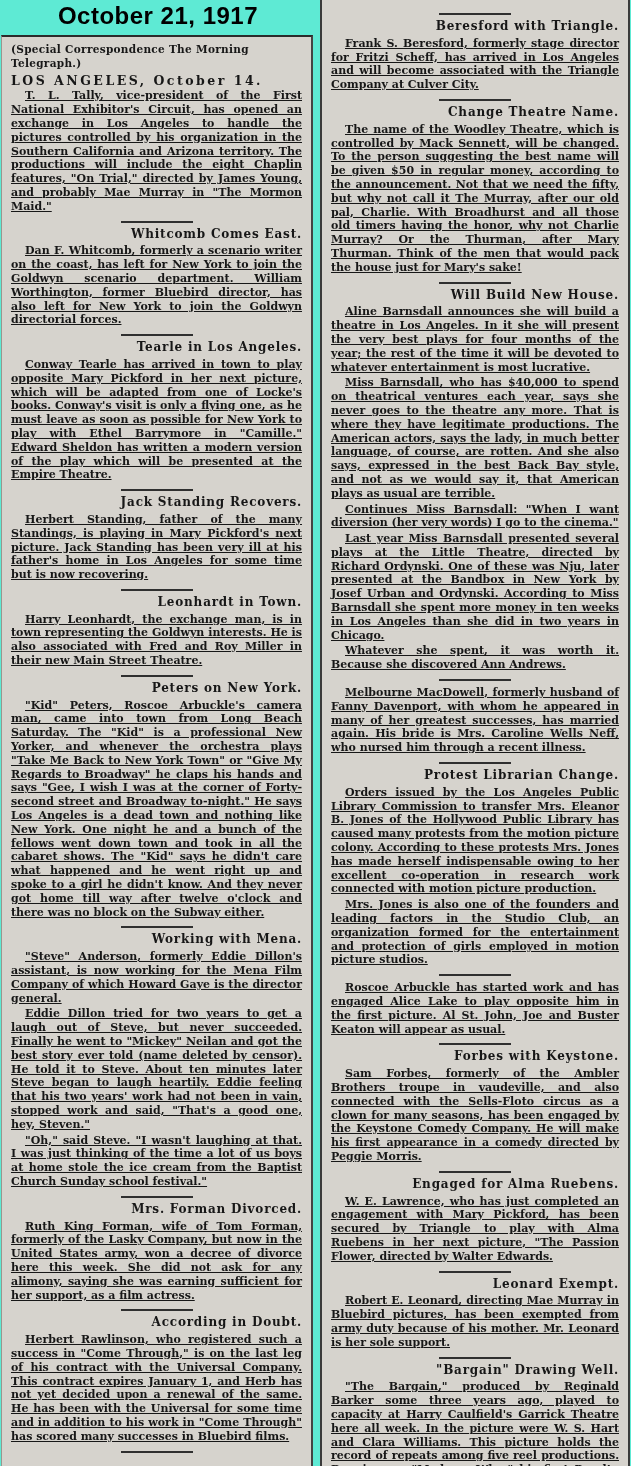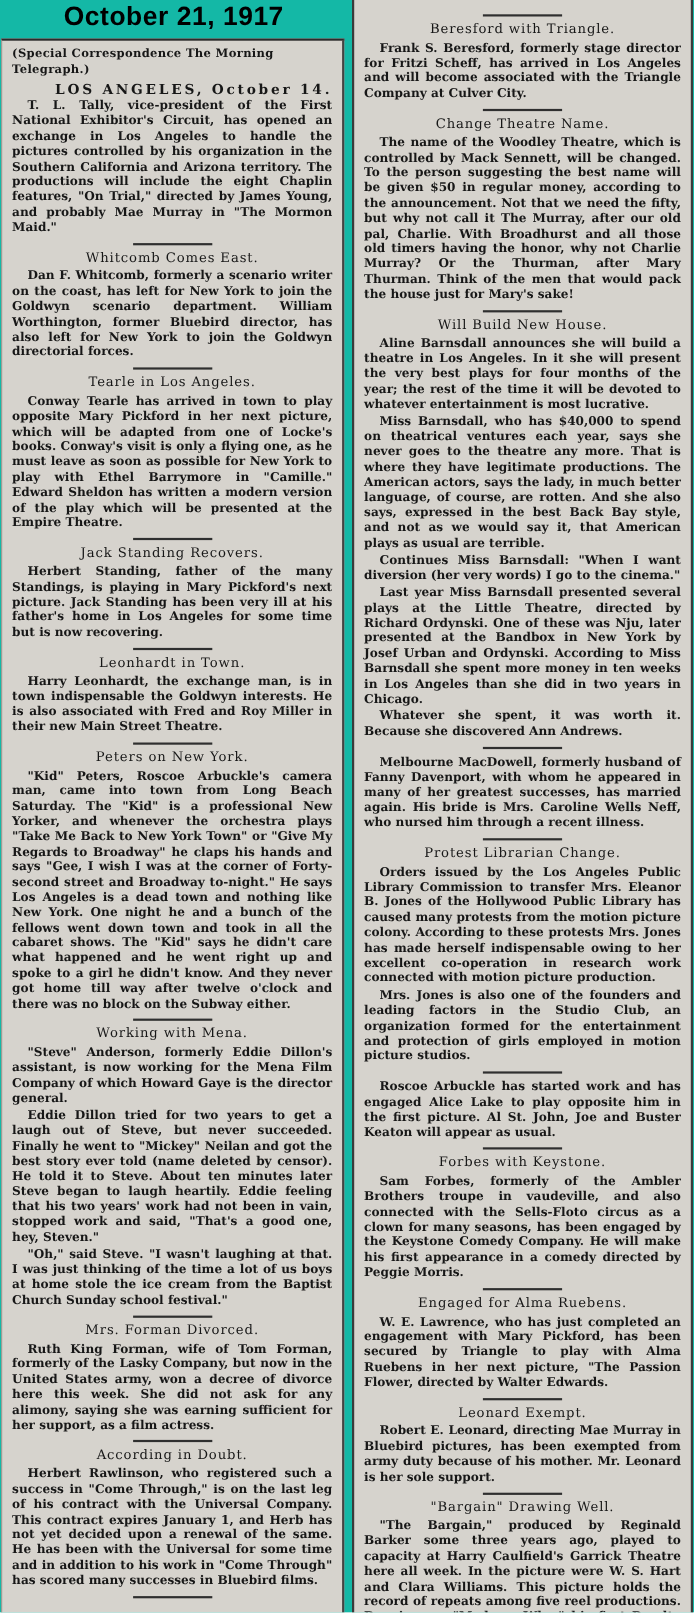--- a/index.html
+++ b/index.html
@@ -1,19 +1,19 @@
 <!DOCTYPE html>
 <html><head>
 <meta charset="utf-8">
 <style>
   html,body{margin:0;padding:0;background:#ffffff;}
   .page{
     position:relative;
     width:631px;height:1466px;
-    background:#14b8a6;
+    background:#5eead4;
     overflow:hidden;
     font-family:"DejaVu Serif","Liberation Serif",serif;
   }
   .date-header{
     position:absolute;top:2px;left:0;width:316px;
     text-align:center;
     font-family:"Liberation Sans","DejaVu Sans",sans-serif;
     font-size:24px;font-weight:bold;color:#000;
     margin:0;letter-spacing:0.5px;
   }
@@ -38,32 +38,33 @@
     border-left:2px solid #3a3a3a;
     border-right:2px solid #3a3a3a;
   }
   .credit{
     margin:0 0 3px 0;
     font-size:10.5px;letter-spacing:0.3px;
     text-align:left;
   }
   .dateline{
     margin:1px 0 2px 0;
-    text-align:right;
+    text-align:left;
     font-size:12.5px;letter-spacing:2.5px;
   }
   p.body-text{
     margin:0 0 2px 0;
     text-indent:14px;
+    text-decoration:underline;
   }
   h3.headline{
     margin:4px 0 3px 0;
-    text-align:center;
+    text-align:right;
     font-size:12px;letter-spacing:0.8px;
-    font-weight:normal;
+    font-weight:bold;
   }
   .rule{
     width:72px;height:0;
     border-top:2px solid #2f2f2f;
     margin:7px auto 5px auto;
   }
 </style>
 </head>
 <body>
 
@@ -80,21 +81,21 @@
         <h3 class="headline">Whitcomb Comes East.</h3>
         <p class="body-text">Dan F. Whitcomb, formerly a scenario writer on the coast, has left for New York to join the Goldwyn scenario department. William Worthington, former Bluebird director, has also left for New York to join the Goldwyn directorial forces.</p>
         <div class="rule"></div>
         <h3 class="headline">Tearle in Los Angeles.</h3>
         <p class="body-text">Conway Tearle has arrived in town to play opposite Mary Pickford in her next picture, which will be adapted from one of Locke's books.  Conway's visit is only a flying one, as he must leave as soon as possible for New York to play with Ethel Barrymore in "Camille."  Edward Sheldon has written a modern version of the play which will be presented at the Empire Theatre.</p>
         <div class="rule"></div>
         <h3 class="headline">Jack Standing Recovers.</h3>
         <p class="body-text">Herbert Standing, father of the many Standings, is playing in Mary Pickford's next picture.  Jack Standing has been very ill at his father's home in Los Angeles for some time but is now recovering.</p>
         <div class="rule"></div>
         <h3 class="headline">Leonhardt in Town.</h3>
-        <p class="body-text">Harry Leonhardt, the exchange man, is in town indispensable the Goldwyn interests.  He is also associated with Fred and Roy Miller in their new Main Street Theatre.</p>
+        <p class="body-text">Harry Leonhardt, the exchange man, is in town representing the Goldwyn interests.  He is also associated with Fred and Roy Miller in their new Main Street Theatre.</p>
         <div class="rule"></div>
         <h3 class="headline">Peters on New York.</h3>
         <p class="body-text">"Kid" Peters, Roscoe Arbuckle's camera man, came into town from Long Beach Saturday.  The "Kid" is a professional New Yorker, and whenever the orchestra plays "Take Me Back to New York Town" or "Give My Regards to Broadway" he claps his hands and says "Gee, I wish I was at the corner of Forty-second street and Broadway to-night."  He says Los Angeles is a dead town and nothing like New York.  One night he and a bunch of the fellows went down town and took in all the cabaret shows.  The "Kid" says he didn't care what happened and he went right up and spoke to a girl he didn't know.  And they never got home till way after twelve o'clock and there was no block on the Subway either.</p>
         <div class="rule"></div>
         <h3 class="headline">Working with Mena.</h3>
         <p class="body-text">"Steve" Anderson, formerly Eddie Dillon's assistant, is now working for the Mena Film Company of which Howard Gaye is the director general.</p>
         <p class="body-text">Eddie Dillon tried for two years to get a laugh out of Steve, but never succeeded. Finally he went to "Mickey" Neilan and got the best story ever told (name deleted by censor).  He told it to Steve. About ten minutes later Steve began to laugh heartily.  Eddie feeling that his two years' work had not been in vain, stopped work and said, "That's a good one, hey, Steven."</p>
         <p class="body-text">"Oh," said Steve. "I wasn't laughing at that.  I was just thinking of the time a lot of us boys at home stole the ice cream from the Baptist Church Sunday school festival."</p>
         <div class="rule"></div>
         <h3 class="headline">Mrs. Forman Divorced.</h3>

